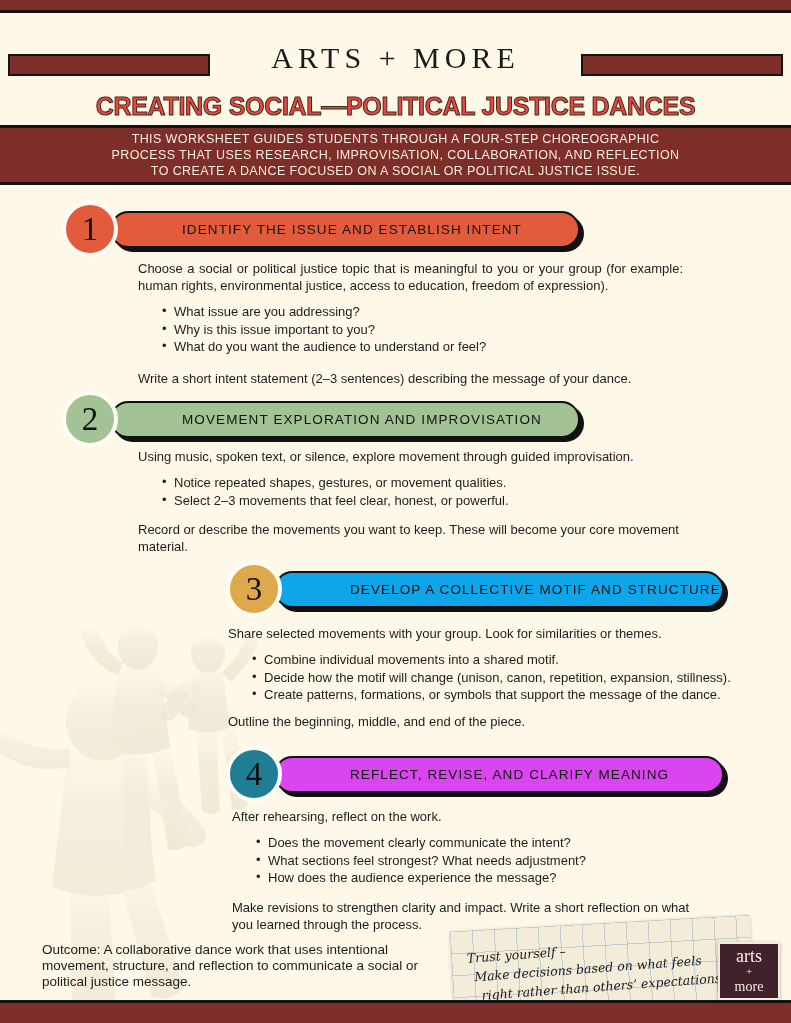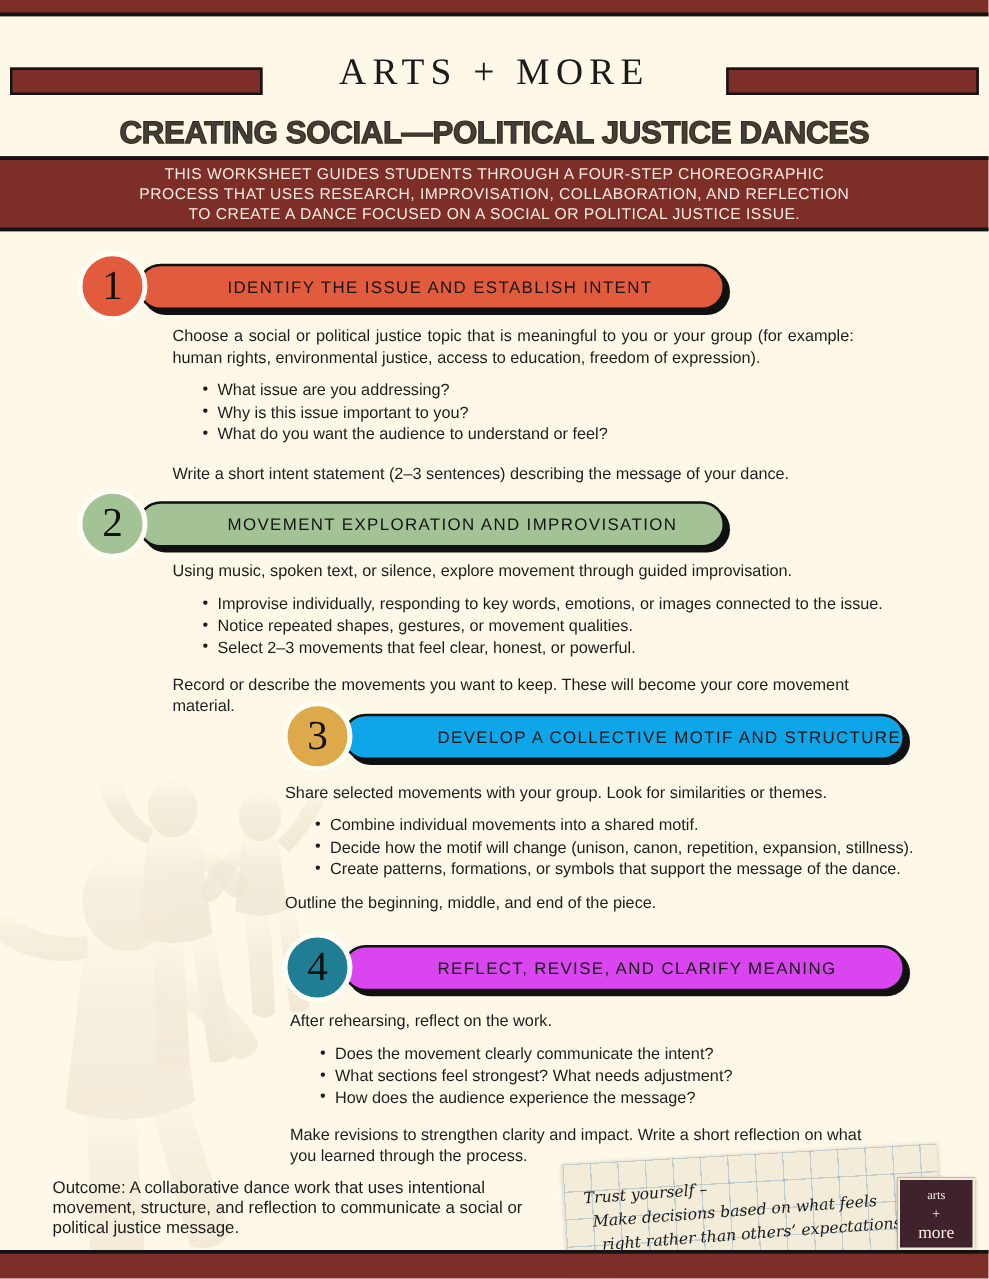--- a/index.html
+++ b/index.html
@@ -70,21 +70,21 @@
     color: #1b1b1b;
   }
   .subtitle {
     position: absolute; left: 0; top: 79px;
     width: 791px;
     text-align: center;
     font-family: "Liberation Sans", sans-serif;
     font-size: 25px;
     font-weight: bold;
     letter-spacing: -0.3px;
-    color: #404040;
+    color: #ef4444;
     -webkit-text-stroke: 1px #3a2d16;
     text-shadow: 0 1px 0 #fdf8e8;
   }
 
   
   .intro {
     position: absolute; left: 0; top: 125px;
     width: 791px; height: 60px;
     background: #7e2e28;
     border-top: 3px solid #141414;
@@ -215,21 +215,21 @@
     display: flex;
     flex-direction: column;
     align-items: center;
     justify-content: center;
     font-family: "Liberation Serif", serif;
     color: #f6efe4;
     line-height: 15px;
     z-index: 6;
     box-shadow: 0 1px 3px rgba(0,0,0,0.35);
   }
-  .logo .l1 { font-size: 10px; }
+  .logo .l1 { font-size: 18px; }
   .logo .l2 { font-size: 11px; }
   .logo .l3 { font-size: 14px; }
 </style>
 </head>
 <body>
 
 <div class="page">
 
   <svg class="dancers" viewBox="0 0 300 420">
     <defs>
@@ -312,21 +312,20 @@
     <div class="badge" style="background:#a3c295;">
       <span>2</span>
     </div>
     <div class="pill" style="left:48px; width:470px; background:#a3c295; padding-left:70px;">
       <span>MOVEMENT EXPLORATION AND IMPROVISATION</span>
     </div>
   </div>
   <div class="body-block" style="left:138px; top:448px; width:580px;">
     <p>Using music, spoken text, or silence, explore movement through guided improvisation.</p>
     <ul>
-      <li>Improvise individually, responding to key words, emotions, or images connected to the issue.</li>
       <li>Notice repeated shapes, gestures, or movement qualities.</li>
       <li>Select 2–3 movements that feel clear, honest, or powerful.</li>
     </ul>
     <p style="margin-top:12px;">Record or describe the movements you want to keep. These will become your core movement material.</p>
   </div>
 
   <div class="step" style="left:226px; top:561px;">
     <div class="badge" style="background:#dda94a;">
       <span>3</span>
     </div>

